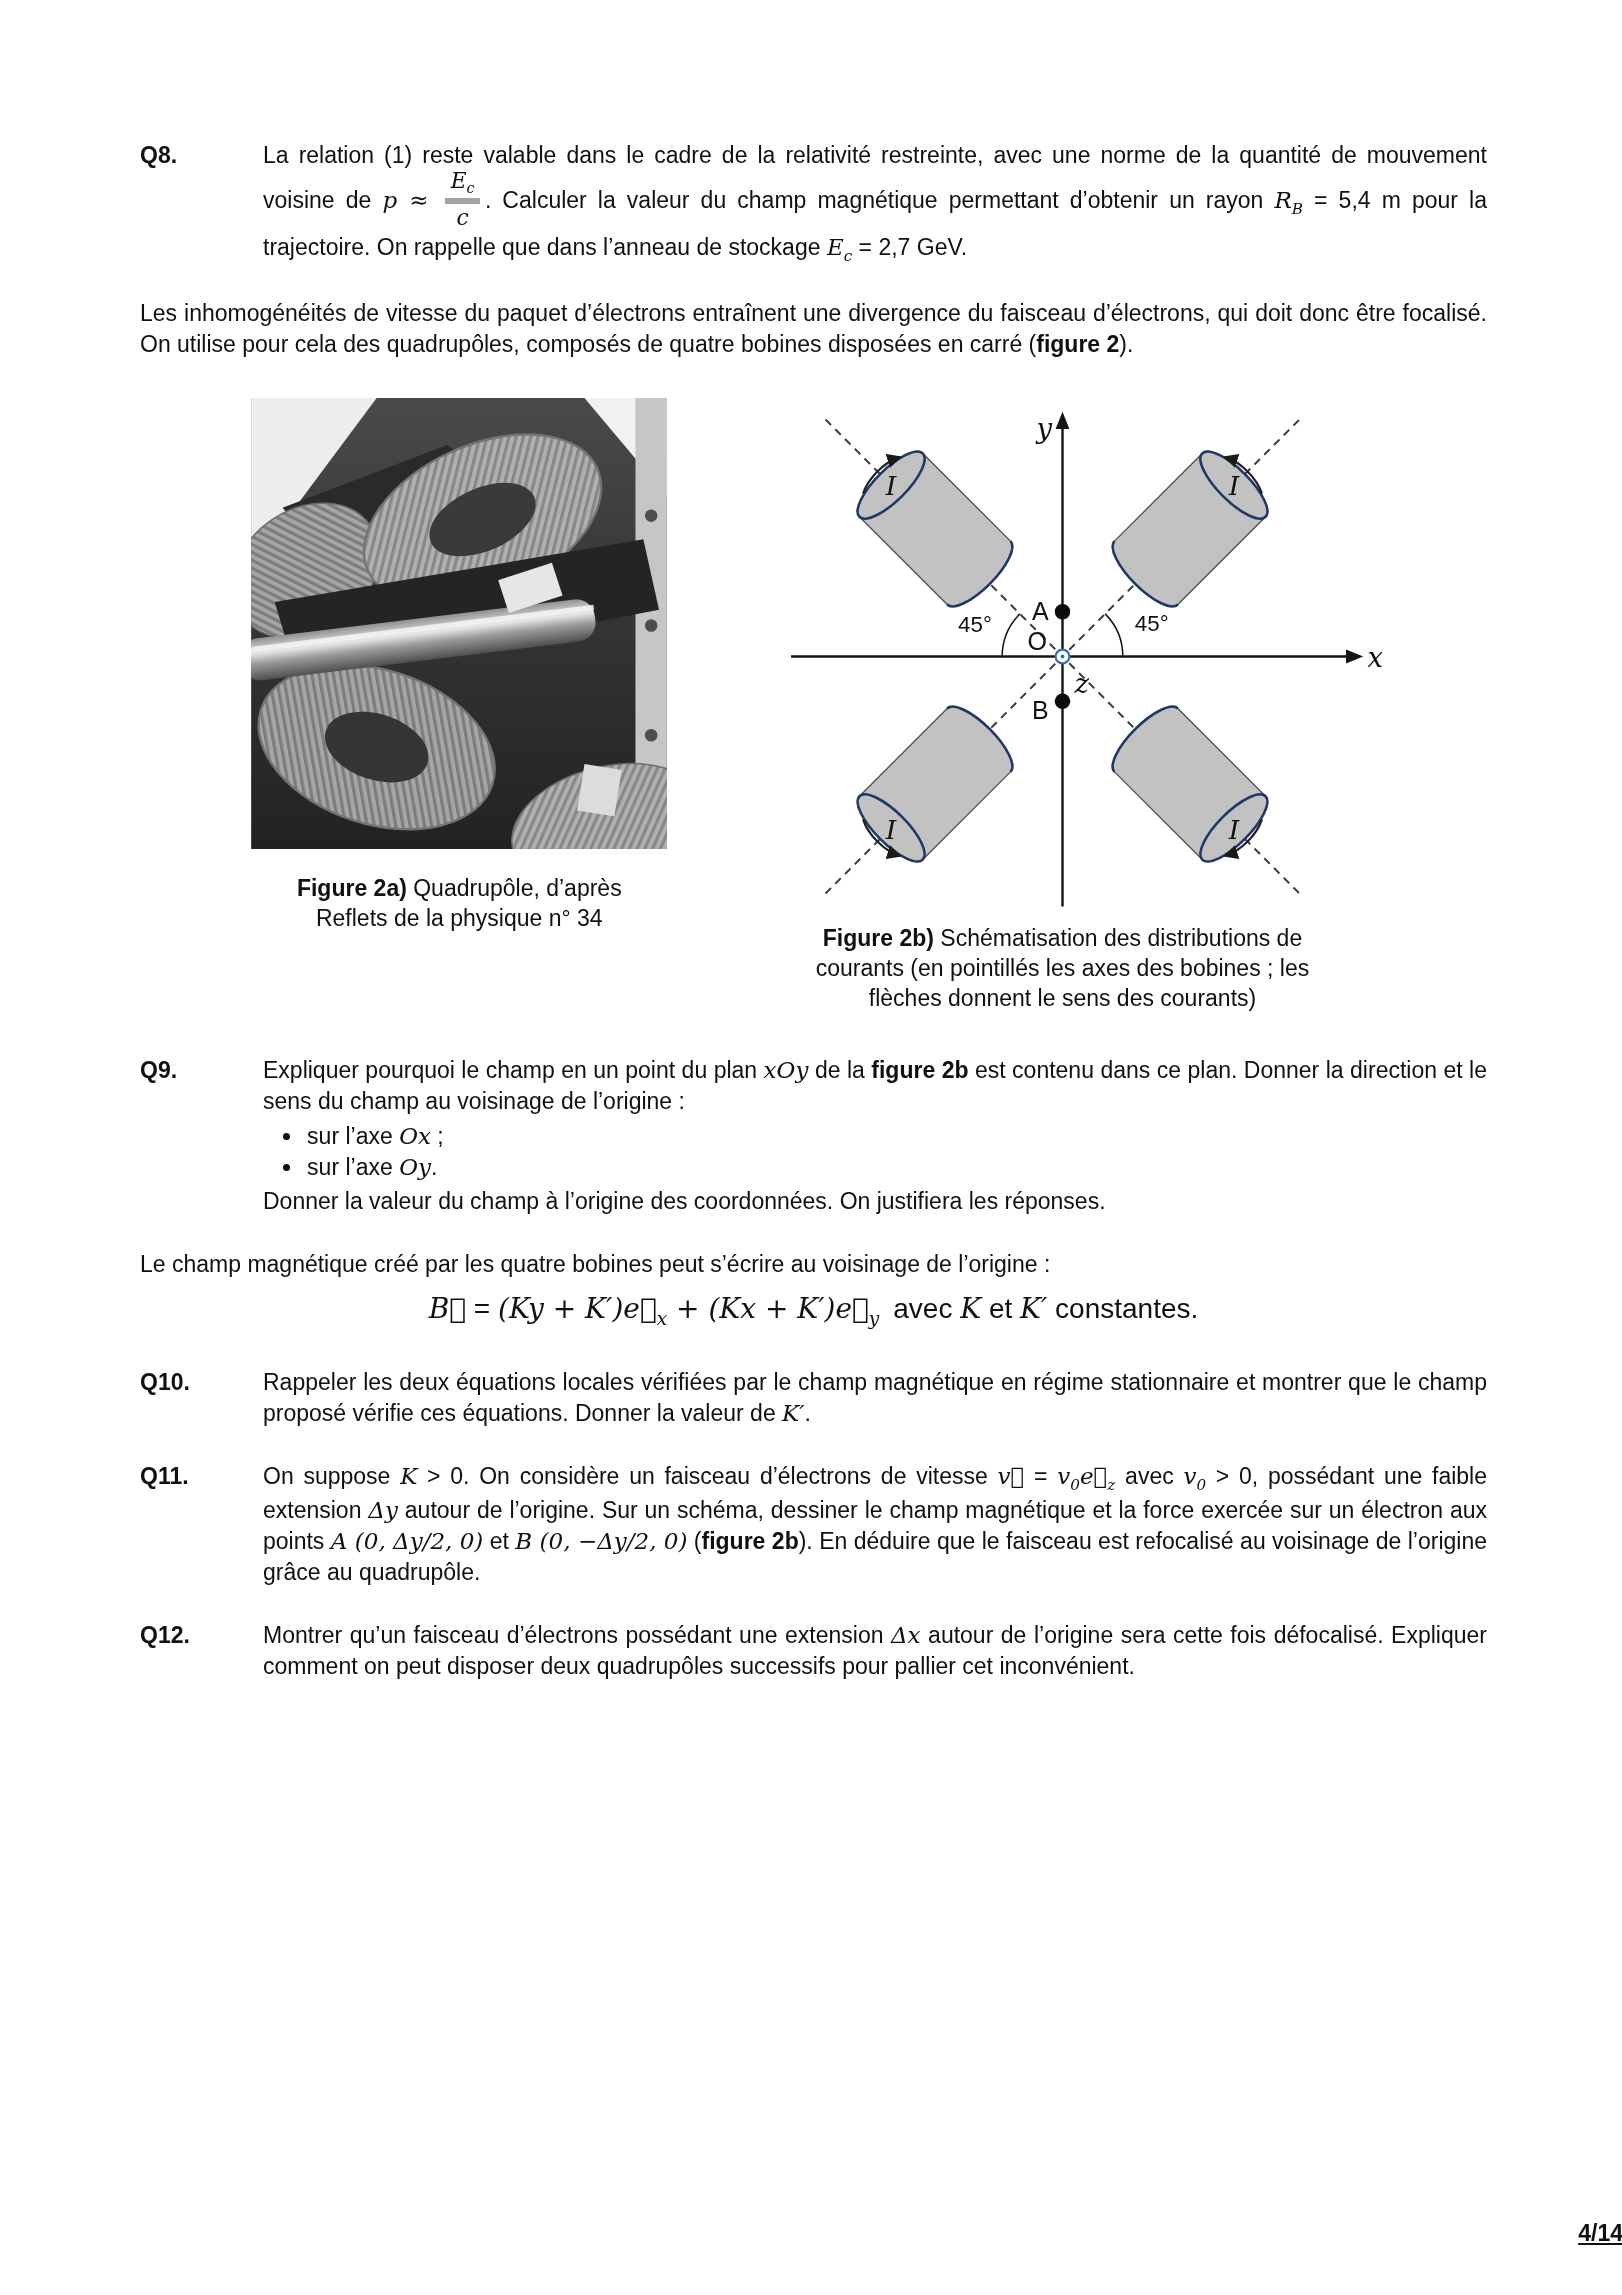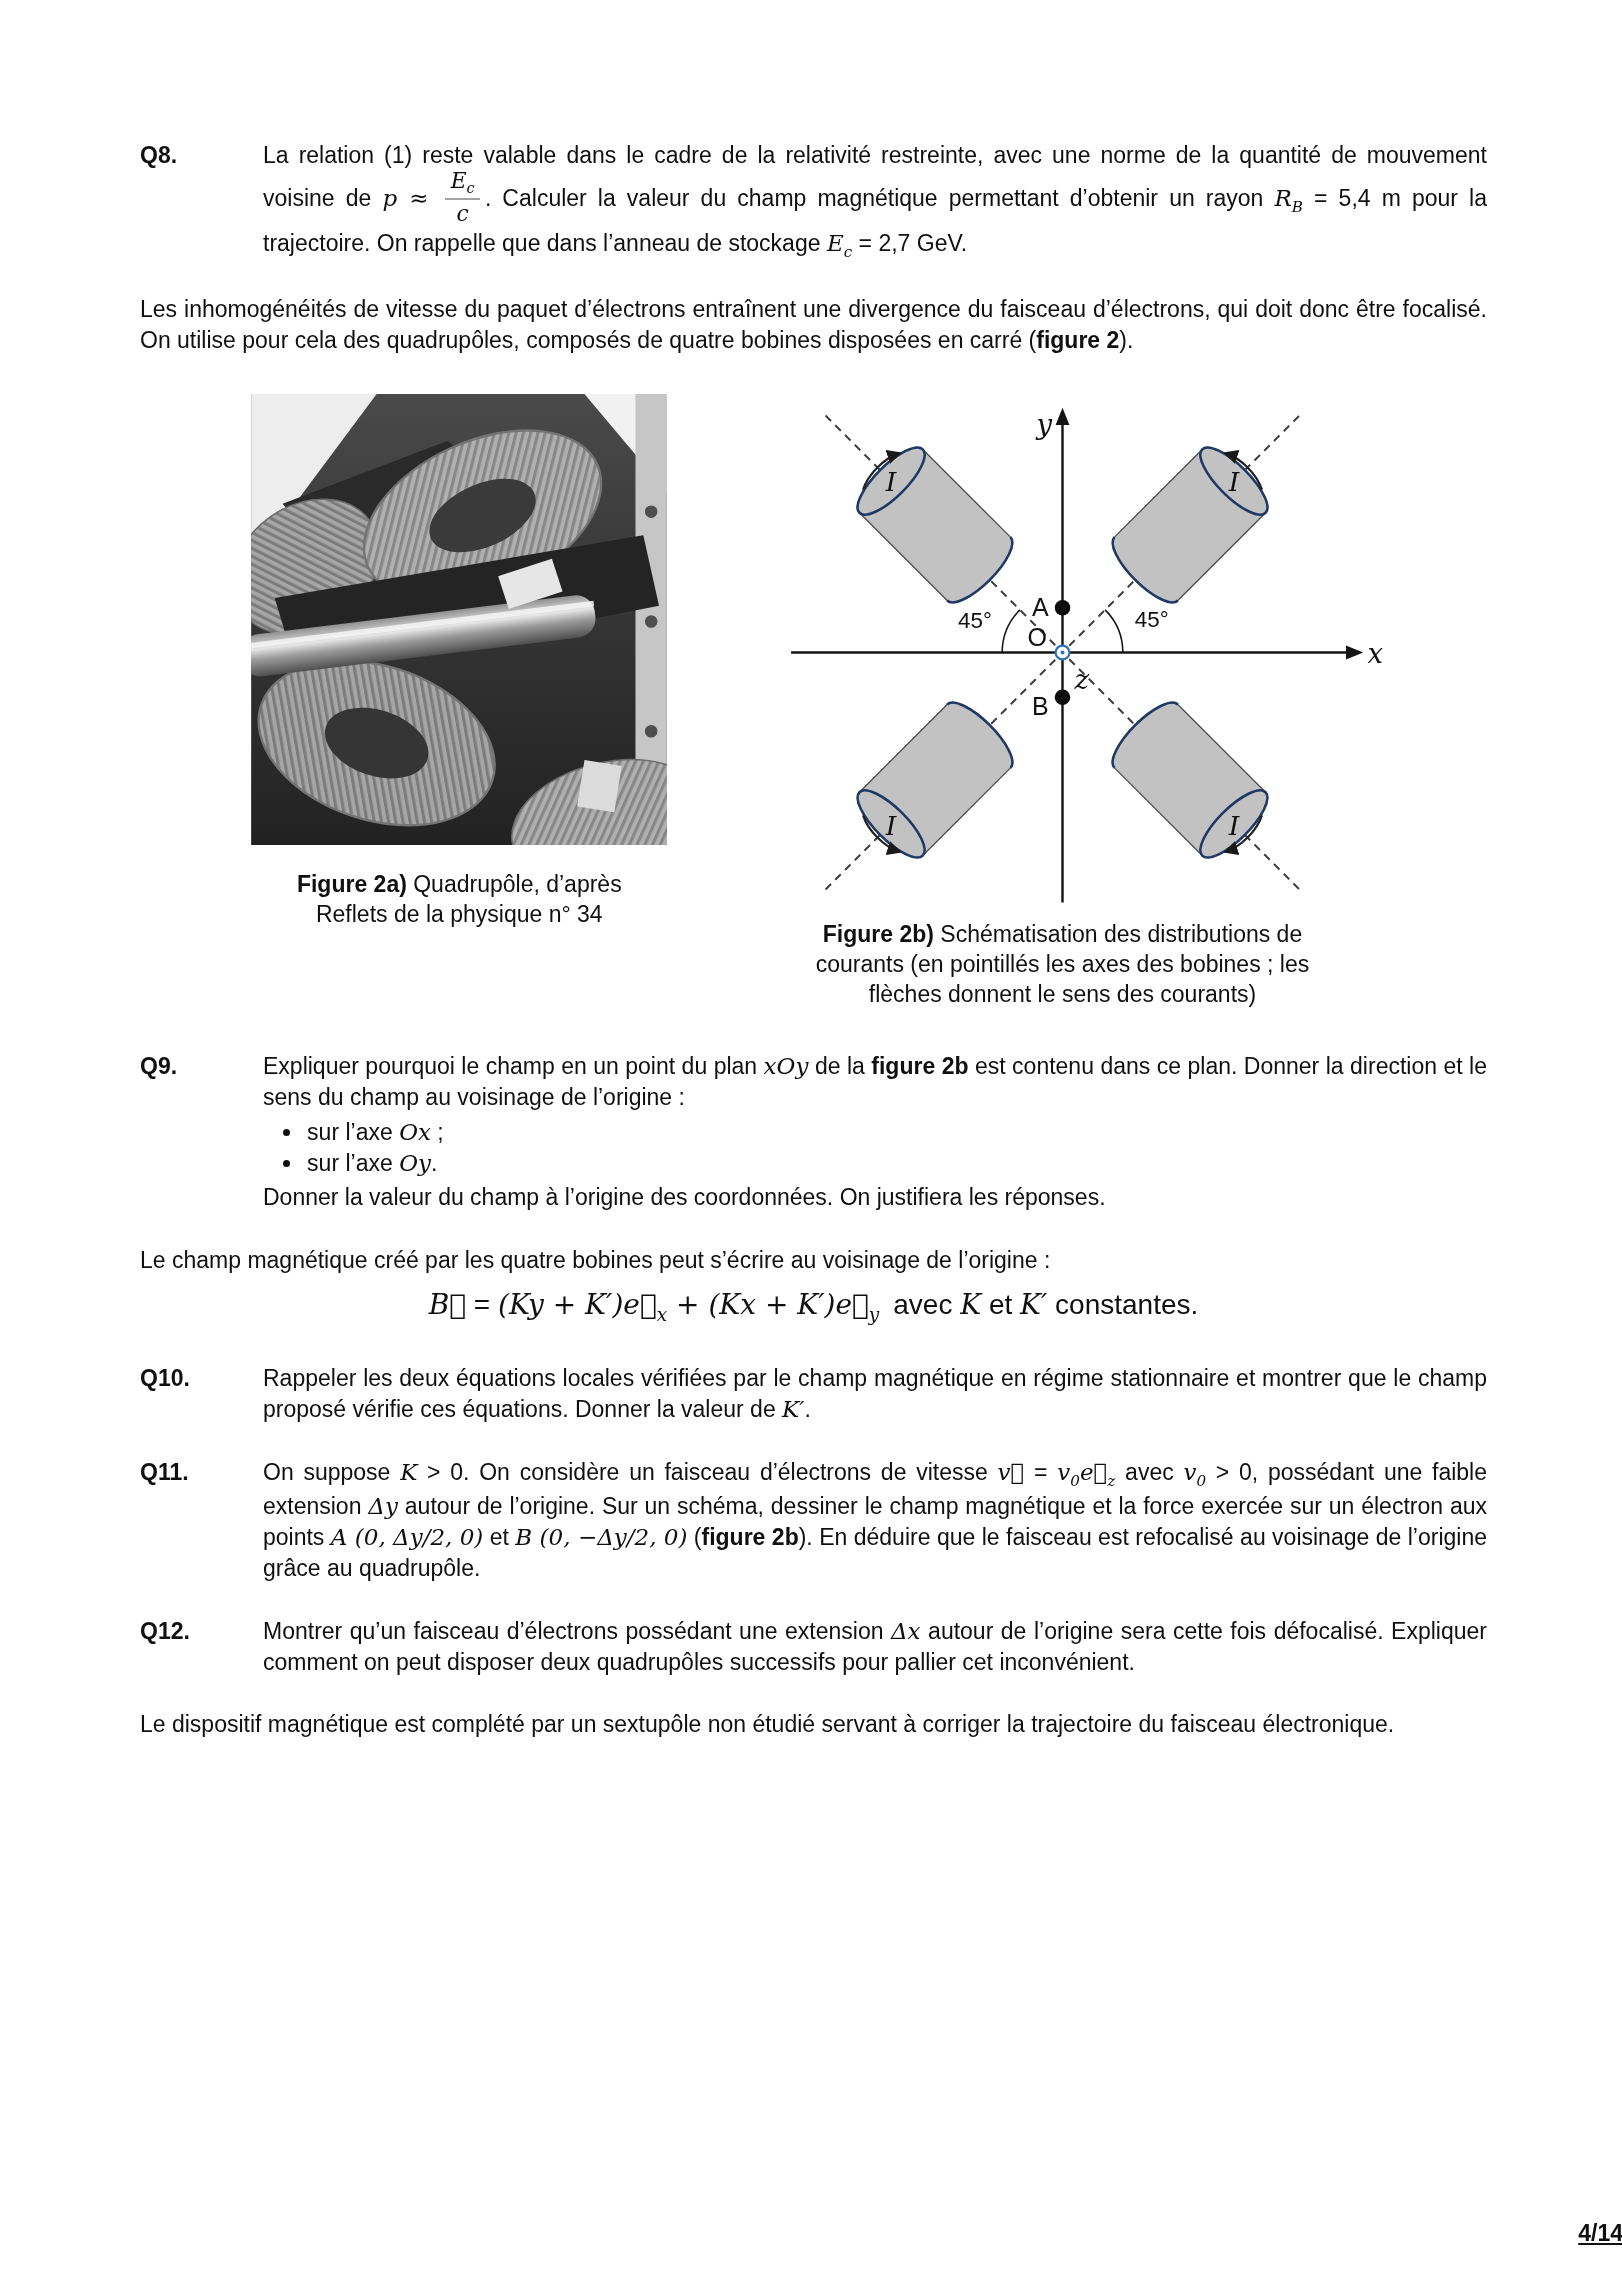--- a/index.html
+++ b/index.html
@@ -14,21 +14,21 @@
   .qrow{ display:flex; margin:0 0 31px;gap:48px; }
   .qlabel{ flex:0 0 75px; font-weight:700; }
   .qtext{ flex:1; text-align:justify; }
   b{ font-weight:700; }
   .m{ font-family:"DejaVu Serif","Liberation Serif", serif; font-style:italic; }
   sub{ font-size:0.66em; }
   .frac{
     display:inline-block; vertical-align:middle; text-align:center;
     line-height:1.12; font-size:0.95em; position:relative; top:-2.4px; margin:0 4.7px;
   }
-  .frac .num{ display:block; border-bottom:2px solid #a3a3a3; padding:0 5.5px 1.6px; }
+  .frac .num{ display:block; border-bottom:6px solid #a3a3a3; padding:0 5.5px 1.6px; }
   .frac .den{ display:block; padding-top:1.6px; }
   .bullets{ margin:3.1px 0 3.1px; padding-left:41px; list-style:disc; }
   .bullets li{ text-align:justify; padding-left:3.1px; margin:0; }
   .after-bullets{ text-align:justify; }
   .equation{ text-align:center; margin:7.9px 0 35px; font-size:28px; line-height:1.5; }
   .gap{ margin-left:14px; }
   .figures{ display:flex; margin:38px 0 41px; align-items:flex-start; }
   .fig-photo-col{ flex:0 0 auto; margin-left:111px; width:408px; }
   .fig-diagram-col{ flex:0 0 auto; margin-left:50px; width:707px; }
   .photo-frame{ width:416px; height:451px; }
@@ -208,19 +208,18 @@
     <div class="qrow">
       <div class="qlabel">Q11.</div>
       <div class="qtext"><span>On suppose </span><span class="m">K</span><span> &gt; 0</span><span>. On considère un faisceau d’électrons de vitesse </span><span class="m">v⃗</span><span> = </span><span class="m"><span>v</span><sub>0</sub></span><span class="m"><span>e⃗</span><sub>z</sub></span><span> avec </span><span class="m"><span>v</span><sub>0</sub></span><span> &gt; 0</span><span>, possédant une faible extension </span><span class="m">Δy</span><span> autour de l’origine. Sur un schéma, dessiner le champ magnétique et la force exercée sur un électron aux points </span><span class="m">A</span><span class="m"> (0, Δy/2, 0)</span><span> et </span><span class="m">B</span><span class="m"> (0, −Δy/2, 0)</span><span> (</span><b>figure 2b</b><span>). En déduire que le faisceau est refocalisé au voisinage de l’origine grâce au quadrupôle.</span></div>
     </div>
 
     <div class="qrow">
       <div class="qlabel">Q12.</div>
       <div class="qtext"><span>Montrer qu’un faisceau d’électrons possédant une extension </span><span class="m">Δx</span><span> autour de l’origine sera cette fois défocalisé. Expliquer comment on peut disposer deux quadrupôles successifs pour pallier cet inconvénient.</span></div>
     </div>
 
-    <p class="para">Le dispositif magnétique est complété par un sextupôle non étudié servant à corriger la trajectoire du faisceau électronique.</p>
 
   </div>
 
   <div class="footer">4/14</div>
 </div>
 
 
 </body></html>

